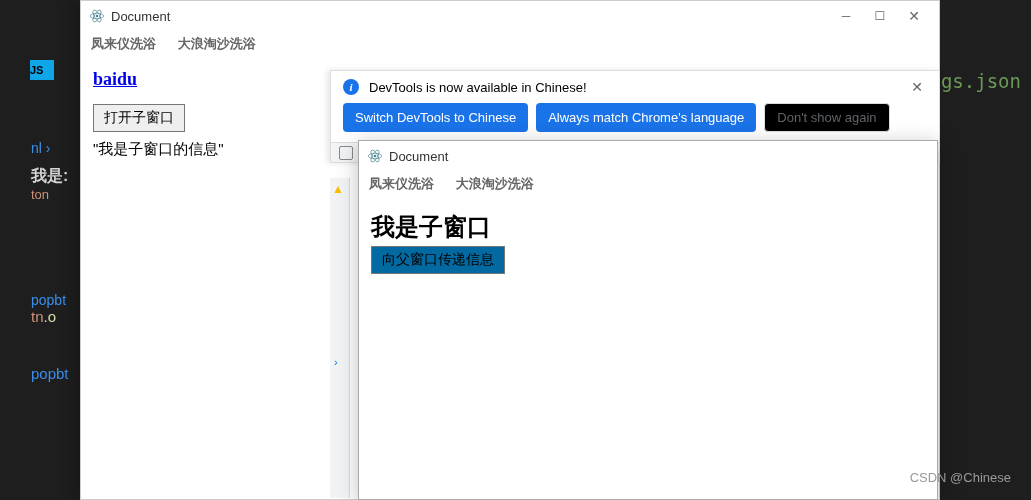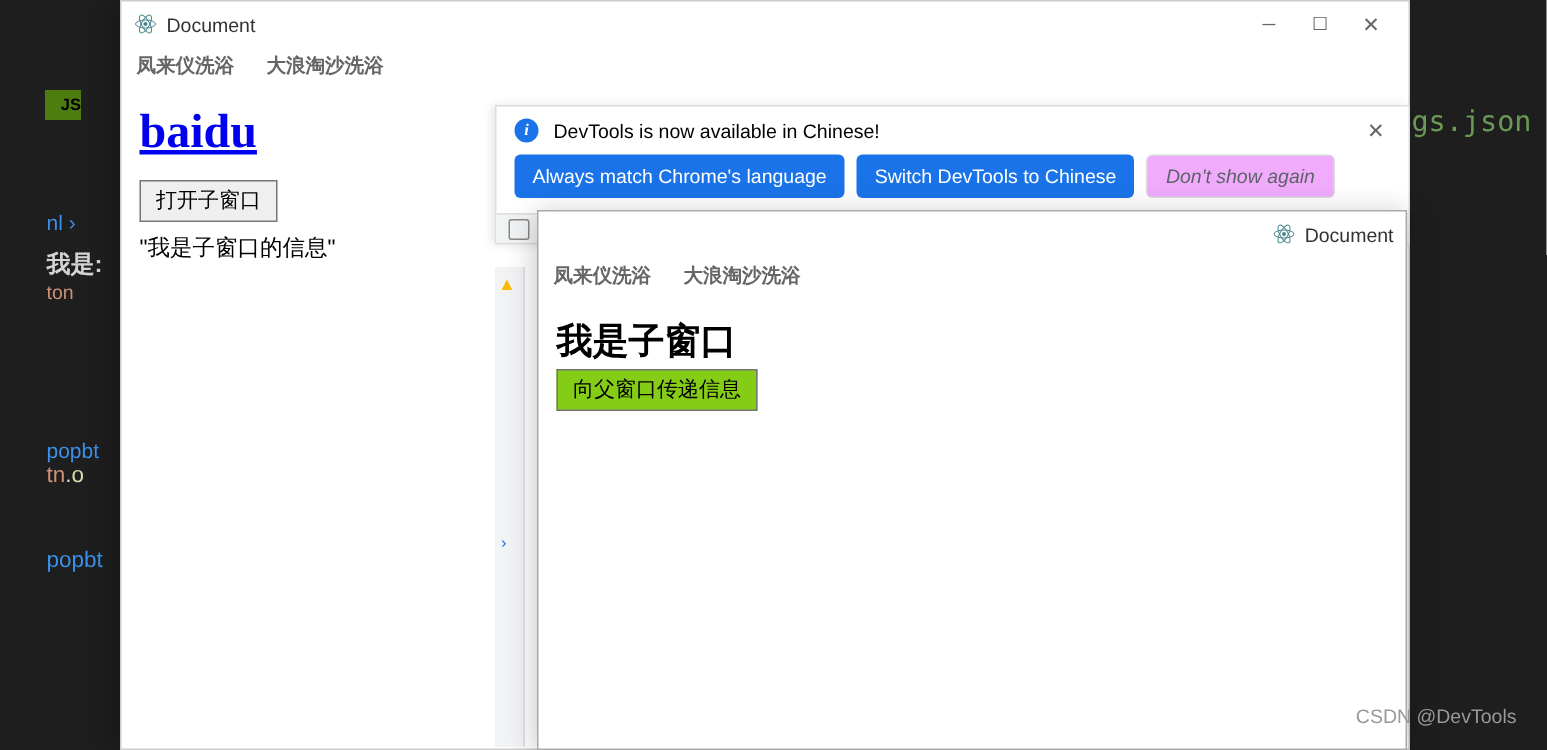--- a/index.html
+++ b/index.html
@@ -2,21 +2,21 @@
 <html><head>
   <meta charset="utf-8">
   <style>
     * { margin: 0; padding: 0; box-sizing: border-box; font-family: "Microsoft YaHei", Arial, sans-serif; }
     body { width: 1031px; height: 500px; background: #1e1e1e; position: relative; overflow: hidden; }
     
     .bg-code {
       position: absolute; left: 0; top: 0; width: 80px; height: 500px;
       color: #888; font-family: monospace; font-size: 13px;
     }
-    .bg-code .js-badge { background: #4d7c0f; color: #000; width: 24px; height: 20px; text-align: right; font-weight: bold; font-size: 11px; line-height: 20px; margin: 60px 0 0 30px; }
+    .bg-code .js-badge { background: #0ea5e9; color: #000; width: 24px; height: 20px; text-align: left; font-weight: bold; font-size: 11px; line-height: 20px; margin: 60px 0 0 30px; }
     .bg-code .line { white-space: pre; padding-left: 8px; margin-left: 23px; }
     .c-blue { color: #3b8eea; }
     .c-white { color: #d4d4d4; font-size: 16px; font-weight: bold; }
     .c-orange { color: #ce9178; }
     .c-yellow { color: #dcdcaa; }
     
     .bg-right {
       position: absolute; right: 10px; top: 70px;
       color: #6a9955; font-family: monospace; font-size: 19px;
     }
@@ -27,40 +27,40 @@
     }
     
     .main-window {
       position: absolute; left: 80px; top: 0; width: 860px; height: 500px;
       background: #fff; border: 1px solid #ccc;
       box-shadow: -10px 0 10px rgba(0,0,0,0.15);
     }
     
     .titlebar {
       height: 30px; display: flex; align-items: center; padding: 14px 8px;
-      color: #333; font-size: 13px; justify-content: flex-end;
+      color: #333; font-size: 13px;
     }
     .titlebar .app-icon {
       width: 16px; height: 16px; margin-right: 6px;
     }
     .titlebar .spacer { flex: 1; }
     .titlebar .win-ctrl { width: 34px; text-align: center; color: #666; font-size: 12px; }
     .titlebar .win-close { font-size: 14px; }
     
     .menubar {
       padding: 4px 10px 8px; font-size: 13px; color: #666; font-weight: bold;
     }
     .menubar span { margin-right: 18px; }
     
     .main-content {
       padding: 8px 12px; position: relative;
     }
     
     .link-baidu {
-      color: #0000ee; font-size: 32px; font-weight: bold; text-decoration: underline;
+      color: #0000ee; font-size: 18px; font-weight: bold; text-decoration: underline;
       font-family: "Times New Roman", serif;
       display: inline-block; margin-bottom: 14px;
     }
     
     .btn-open {
       font-size: 14px; padding: 4px 10px; background: #efefef;
       border: 1px solid #767676; cursor: pointer;
       display: block; margin-bottom: 8px;
     }
     
@@ -82,22 +82,22 @@
       margin-left: auto; color: #666; font-size: 14px; padding: 0 4px; cursor: pointer;
     }
     .banner-buttons {
       padding: 0 12px 10px; display: flex; gap: 8px;
     }
     .btn-blue {
       background: #1a73e8; color: #fff; border: none; border-radius: 4px;
       padding: 6px 12px; font-size: 13px; font-weight: 500; cursor: pointer;
     }
     .btn-white {
-      background: #f0abfc; color: #5f6368; border: 1px solid #dadce0; border-radius: 4px;
-      padding: 6px 12px; font-size: 13px; cursor: pointer; font-style: italic;
+      background: #000000; color: #5f6368; border: 1px solid #dadce0; border-radius: 4px;
+      padding: 6px 12px; font-size: 13px; cursor: pointer;
     }
     
     .devtools-toolbar {
       height: 20px; border-top: 1px solid #dadce0; background: #f1f3f4;
       display: flex; align-items: center; padding: 0 8px; gap: 8px;
     }
     .tb-icon { width: 14px; height: 14px; border: 1px solid #888; border-radius: 2px; }
     
     .sidebar-strip {
       position: absolute; left: 330px; top: 178px; width: 20px; height: 320px;
@@ -113,21 +113,21 @@
     }
     .child-window .titlebar { height: 30px; }
     .child-window .menubar { padding: 4px 10px 10px; }
     
     .child-content { padding: 8px 12px; }
     .child-heading {
       font-size: 24px; font-weight: bold; color: #000; margin-bottom: 3px;
       font-family: "SimHei", "Microsoft YaHei", sans-serif;
     }
     .btn-send {
-      font-size: 14px; padding: 4px 10px; background: #84cc16;
+      font-size: 14px; padding: 4px 10px; background: #0369a1;
       border: 1px solid #767676; cursor: pointer;
     }
     
     .app-icon svg { width: 16px; height: 16px; }
   </style>
 </head>
 <body>
 
 <div class="bg-code">
   <div class="js-badge">JS</div>
@@ -167,22 +167,22 @@
   </div>
 </div>
 
 <div class="devtools-banner">
   <div class="banner-top">
     <span class="info-icon">i</span>
     <span>DevTools is now available in Chinese!</span>
     <span class="close-x">✕</span>
   </div>
   <div class="banner-buttons">
+    <button class="btn-blue">Switch DevTools to Chinese</button>
     <button class="btn-blue">Always match Chrome's language</button>
-    <button class="btn-blue">Switch DevTools to Chinese</button>
     <button class="btn-white">Don't show again</button>
   </div>
   <div class="devtools-toolbar">
     <span class="tb-icon"></span>
     <span class="tb-icon"></span>
   </div>
 </div>
 
 <div class="sidebar-strip">
   <div class="warn">▲</div>
@@ -204,13 +204,13 @@
   <div class="menubar">
     <span>凤来仪洗浴</span>
     <span>大浪淘沙洗浴</span>
   </div>
   <div class="child-content">
     <h2 class="child-heading">我是子窗口</h2>
     <button class="btn-send">向父窗口传递信息</button>
   </div>
 </div>
 
-<div class="watermark">CSDN @DevTools</div>
+<div class="watermark">CSDN @Chinese</div>
 
 </body></html>

